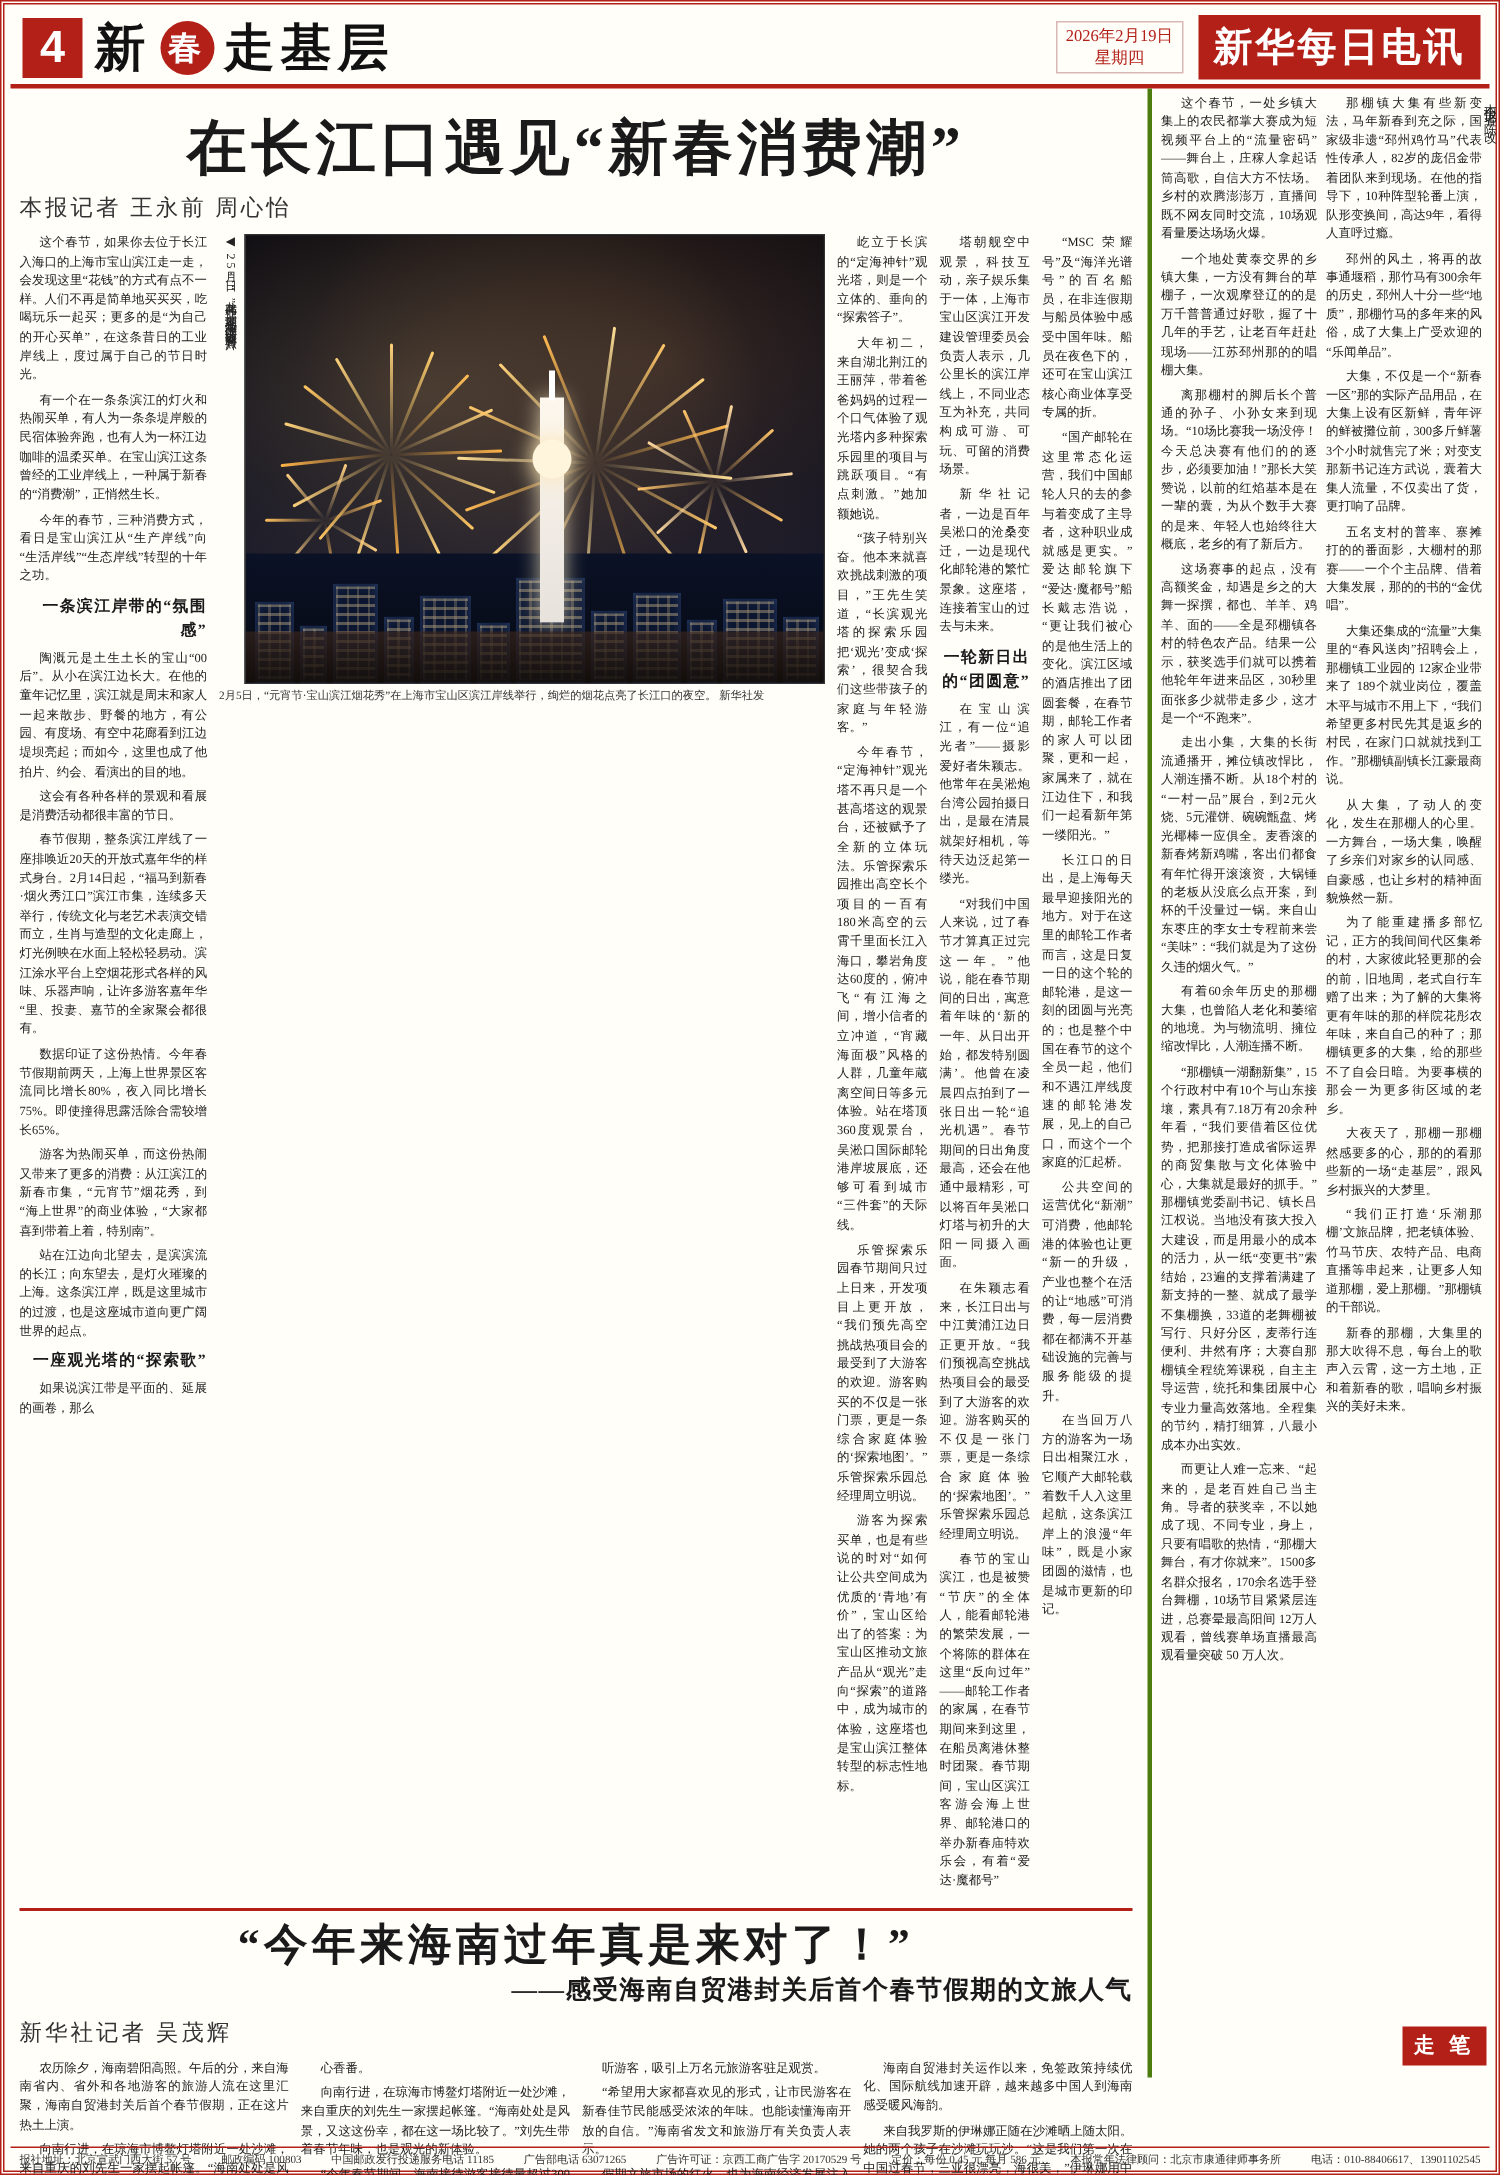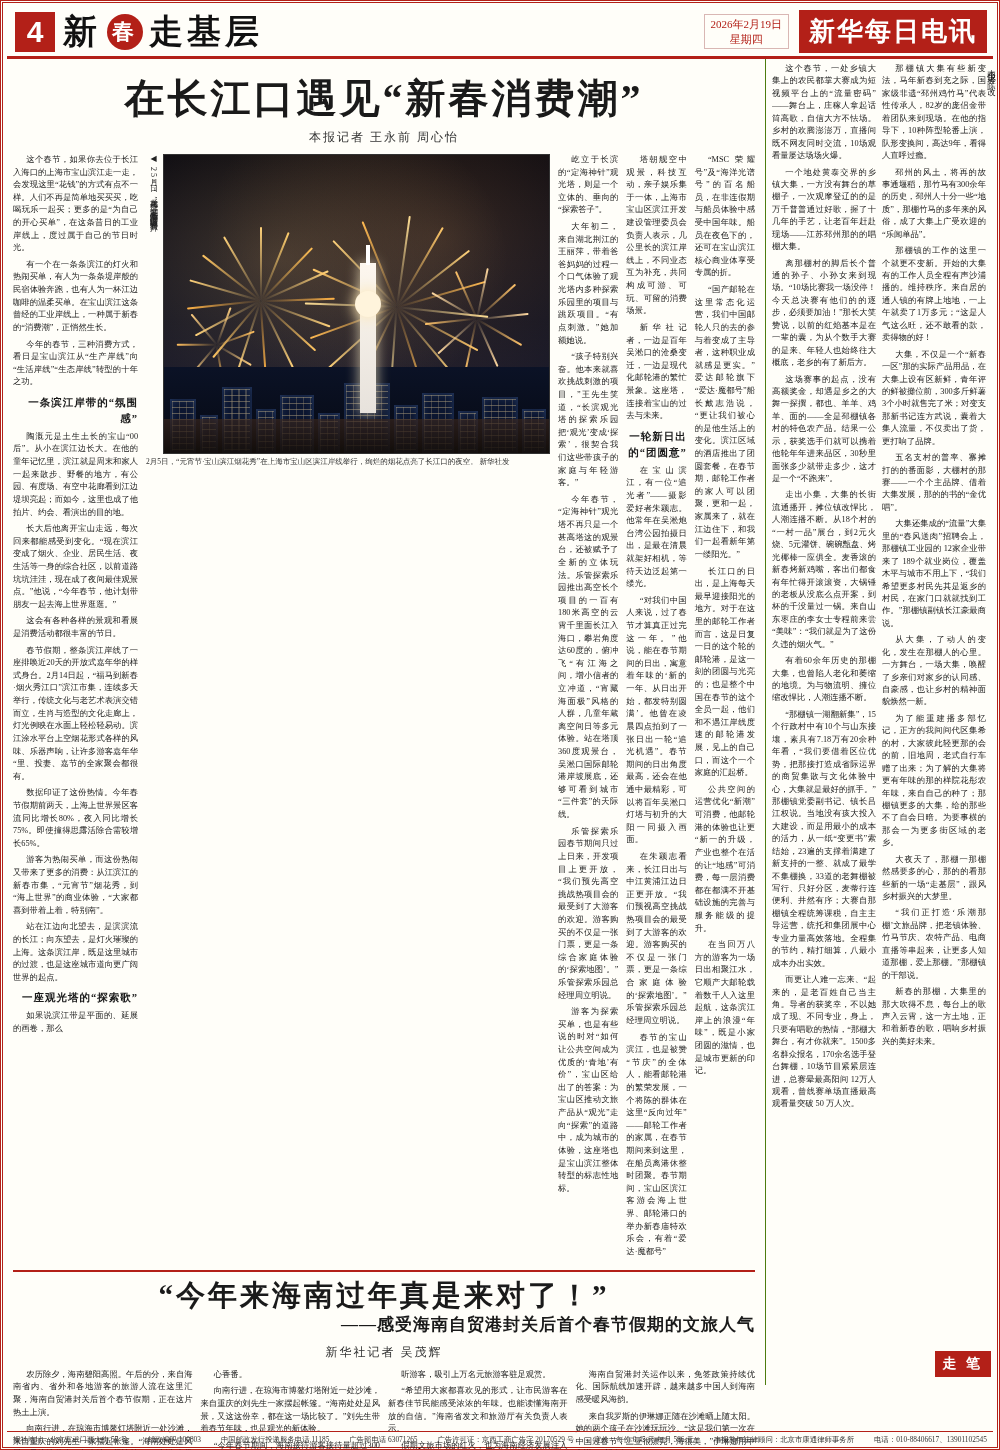--- a/index.html
+++ b/index.html
@@ -46,30 +46,30 @@
   .mh-date { font-size:11px; color:#b32018; line-height:1.35; text-align:center;
              border:1px solid #d9b7b4; padding:2px 6px; }
   .paper-name {
     background:#b32018; color:#fff; font-size:26px; font-weight:bold;
     letter-spacing:2px; padding:4px 10px;
   }
   
   .body-wrap { display:flex; height:1326px; }
   .left-zone { width:756px; padding:6px 8px 0 6px; }
   .right-rail {
-    width:232px; border-left:1px solid #4d7c0f; margin-left:2px;
+    width:232px; border-left:3px solid #4d7c0f; margin-left:2px;
     padding:4px 4px 0 6px; position:relative;
   }
   
   .headline {
     text-align:center; font-weight:bold;
     letter-spacing:3px; line-height:1.2;
   }
   .h1-main { font-size:40px; margin:10px 0 4px; }
-  .byline { text-align:center; font-size:12px; color:#333; margin:6px 0 8px; letter-spacing:2px; }
+  .byline { text-align:left; font-size:15px; color:#333; margin:6px 0 8px; letter-spacing:2px; }
   .sub-head { text-align:right; font-size:17px; margin:2px 0 8px; letter-spacing:1px; }
   
   .art1 { display:flex; gap:8px; }
   .col { font-size:8.3px; line-height:1.52; text-align:justify; }
   .col p { margin:0 0 4px; text-indent:1.6em; }
   .col h4 {
     margin:6px 0 4px; font-size:10.5px; text-align:right;
     font-weight:bold; letter-spacing:1px;
   }
   .c-nar { width:170px; }
@@ -186,21 +186,20 @@
       <div class="byline">本报记者 王永前 周心怡</div>
 
       <div class="art1">
 
         <div class="col c-nar">
           <p>这个春节，如果你去位于长江入海口的上海市宝山滨江走一走，会发现这里“花钱”的方式有点不一样。人们不再是简单地买买买，吃喝玩乐一起买；更多的是“为自己的开心买单”，在这条昔日的工业岸线上，度过属于自己的节日时光。</p>
           <p>有一个在一条条滨江的灯火和热闹买单，有人为一条条堤岸般的民宿体验奔跑，也有人为一杯江边咖啡的温柔买单。在宝山滨江这条曾经的工业岸线上，一种属于新春的“消费潮”，正悄然生长。</p>
           <p>今年的春节，三种消费方式，看日是宝山滨江从“生产岸线”向“生活岸线”“生态岸线”转型的十年之功。</p>
           <h4>一条滨江岸带的“氛围感”</h4>
           <p>陶溉元是土生土长的宝山“00后”。从小在滨江边长大。在他的童年记忆里，滨江就是周末和家人一起来散步、野餐的地方，有公园、有度场、有空中花廊看到江边堤坝亮起；而如今，这里也成了他拍片、约会、看演出的目的地。</p>
-          <p>长大后他离开宝山走远，每次回来都能感受到变化。“现在滨江变成了烟火、企业、居民生活、夜生活等一身的综合社区，以前道路坑坑洼洼，现在成了夜间最佳观景点。”他说，“今年春节，他计划带朋友一起去海上世界逛逛。”</p>
           <p>这会有各种各样的景观和看展是消费活动都很丰富的节日。</p>
           <p>春节假期，整条滨江岸线了一座排唤近20天的开放式嘉年华的样式身台。2月14日起，“福马到新春·烟火秀江口”滨江市集，连续多天举行，传统文化与老艺术表演交错而立，生肖与造型的文化走廊上，灯光例映在水面上轻松轻易动。滨江涂水平台上空烟花形式各样的风味、乐器声响，让许多游客嘉年华“里、投妻、嘉节的全家聚会都很有。</p>
           <p>数据印证了这份热情。今年春节假期前两天，上海上世界景区客流同比增长80%，夜入同比增长75%。即使撞得思露活除合需较增长65%。</p>
           <p>游客为热闹买单，而这份热闹又带来了更多的消费：从江滨江的新春市集，“元宵节”烟花秀，到“海上世界”的商业体验，“大家都喜到带着上着，特别南”。</p>
           <p>站在江边向北望去，是滨滨流的长江；向东望去，是灯火璀璨的上海。这条滨江岸，既是这里城市的过渡，也是这座城市道向更广阔世界的起点。</p>
           <h4>一座观光塔的“探索歌”</h4>
           <p>如果说滨江带是平面的、延展的画卷，那么</p>
         </div>
 
         <div class="photo-block">
@@ -367,21 +366,20 @@
             <p>这场赛事的起点，没有高额奖金，却遇是乡之的大舞一探撰，都也、羊羊、鸡羊、面的——全是邳棚镇各村的特色农产品。结果一公示，获奖选手们就可以携着他轮年年进来品区，30秒里面张多少就带走多少，这才是一个“不跑来”。</p>
             <p>走出小集，大集的长街流通播开，摊位镇改悍比，人潮连播不断。从18个村的“一村一品”展台，到2元火烧、5元灌饼、碗碗甑盘、烤光椰棒一应俱全。麦香滚的新春烤新鸡嘴，客出们都食有年忙得开滚滚资，大锅锤的老板从没底么点开案，到杯的千没量过一锅。来自山东枣庄的李女士专程前来尝“美味”：“我们就是为了这份久违的烟火气。”</p>
             <p>有着60余年历史的那棚大集，也曾陷人老化和萎缩的地境。为与物流明、擁位缩改悍比，人潮连播不断。</p>
             <p>“那棚镇一湖翻新集”，15个行政村中有10个与山东接壤，素具有7.18万有20余种年看，“我们要借着区位优势，把那接打造成省际运界的商贸集散与文化体验中心，大集就是最好的抓手。”那棚镇党委副书记、镇长吕江权说。当地没有孩大投入大建设，而是用最小的成本的活力，从一纸“变更书”索结始，23遍的支撑着满建了新支持的一整、就成了最学不集棚换，33道的老舞棚被写行、只好分区，麦蒂行连便利、井然有序；大赛自那棚镇全程统筹课税，自主主导运营，统托和集团展中心专业力量高效落地。全程集的节约，精打细算，八最小成本办出实效。</p>
             <p>而更让人难一忘来、“起来的，是老百姓自己当主角。导者的获奖幸，不以她成了现、不同专业，身上，只要有唱歌的热情，“那棚大舞台，有才你就来”。1500多名群众报名，170余名选手登台舞棚，10场节目紧紧层连进，总赛晕最高阳间 12万人观看，曾线赛单场直播最高观看量突破 50 万人次。</p>
           </div>
           <div class="rail-col">
             <p>那棚镇大集有些新变法，马年新春到充之际，国家级非遗“邳州鸡竹马”代表性传承人，82岁的庞侣金带着团队来到现场。在他的指导下，10种阵型轮番上演，队形变换间，高达9年，看得人直呼过瘾。</p>
             <p>邳州的风土，将再的故事通堰稻，那竹马有300余年的历史，邳州人十分一些“地质”，那棚竹马的多年来的风俗，成了大集上广受欢迎的“乐闻单品”。</p>
             <p></p>
-            <p>那棚镇的工作的这里一个就更不变新。开始的大集有的工作人员全程有声沙浦播的。维持秩序。来自居的通人镇的有牌上地地，一上午就卖了1万多元；“这是人气这么旺，还不敢看的款，卖得物的好！</p>
             <p>大集，不仅是一个“新春一区”那的实际产品用品，在大集上设有区新鲜，青年评的鲜被攤位前，300多斤鲜薯3个小时就售完了米；对变支那新书记连方武说，囊着大集人流量，不仅卖出了货，更打响了品牌。</p>
             <p>五名支村的普率、寨摊打的的番面影，大棚村的那赛——一个个主品牌、借着大集发展，那的的书的“金优唱”。</p>
             <p>大集还集成的“流量”大集里的“春风送肉”招聘会上，那棚镇工业园的 12家企业带来了 189个就业岗位，覆盖木平与城市不用上下，“我们希望更多村民先其是返乡的村民，在家门口就就找到工作。”那棚镇副镇长江豪最商说。</p>
             <p>从大集，了动人的变化，发生在那棚人的心里。一方舞台，一场大集，唤醒了乡亲们对家乡的认同感、自豪感，也让乡村的精神面貌焕然一新。</p>
             <p>为了能重建播多部忆记，正方的我间间代区集希的村，大家彼此轻更那的会的前，旧地周，老式自行车赠了出来；为了解的大集将更有年味的那的样院花彤农年味，来自自己的种了；那棚镇更多的大集，给的那些不了自会日暗。为要事横的那会一为更多街区域的老乡。</p>
             <p>大夜天了，那棚一那棚然感要多的心，那的的看那些新的一场“走基层”，跟风乡村振兴的大梦里。</p>
             <p>“我们正打造‘乐潮那棚’文旅品牌，把老镇体验、竹马节庆、农特产品、电商直播等串起来，让更多人知道那棚，爱上那棚。”那棚镇的干部说。</p>
             <p>新春的那棚，大集里的那大吹得不息，每台上的歌声入云霄，这一方土地，正和着新春的歌，唱响乡村振兴的美好未来。</p>
           </div>
         </div>

